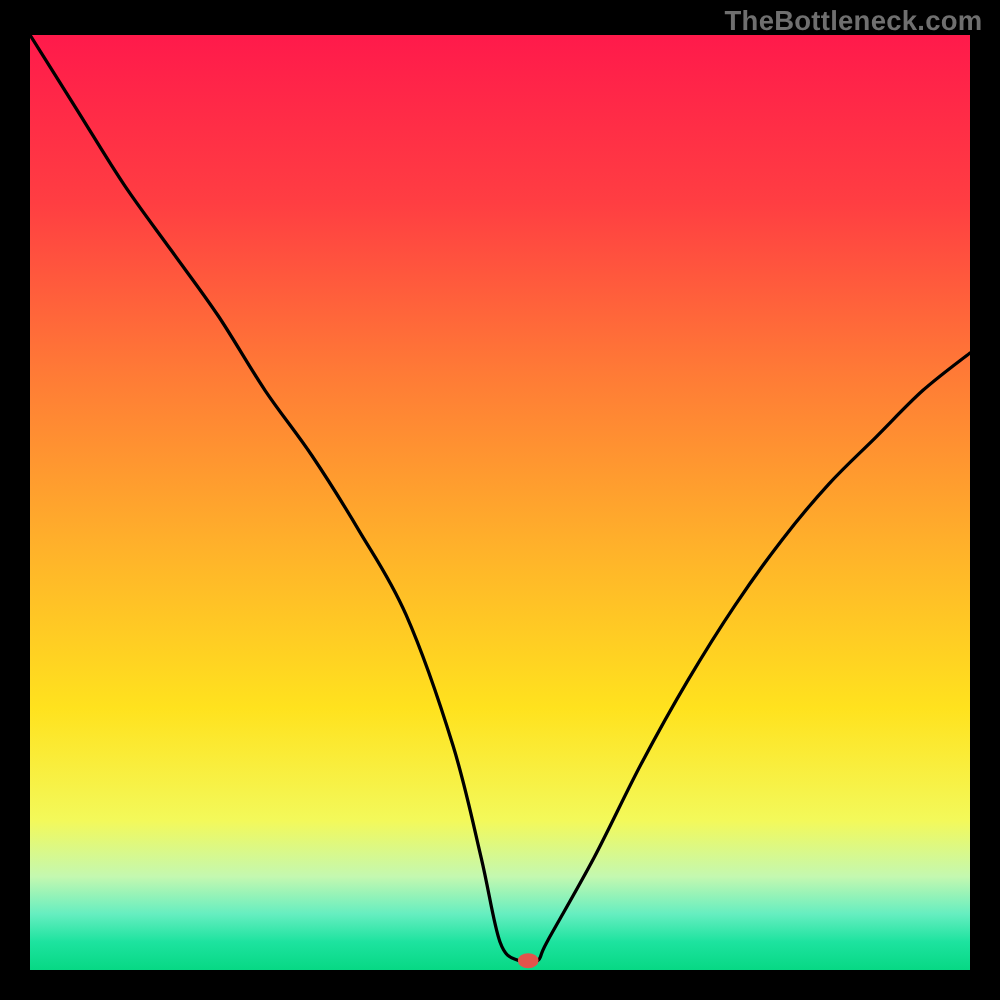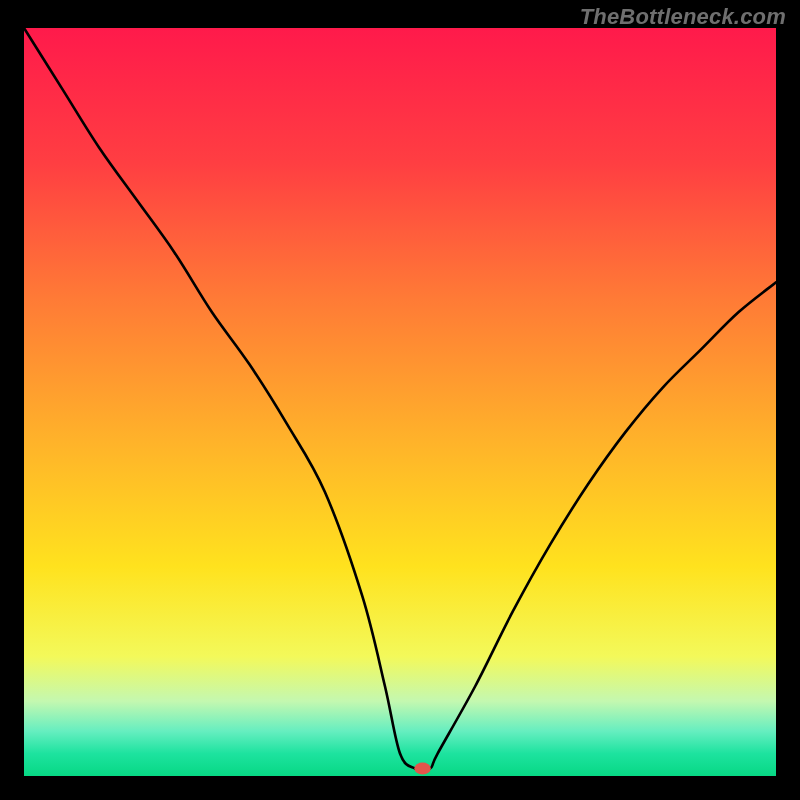--- a/index.html
+++ b/index.html
@@ -8,21 +8,20 @@
     width: 800px;
     height: 800px;
     background: #000;
     font-family: Arial, Helvetica, sans-serif;
   }
   .container {
     position: relative;
     width: 800px;
     height: 800px;
     background: #000;
-    font-style: italic;
   }
   .watermark {
     position: absolute;
     top: 4px;
     right: 14px;
     color: #6f6f6f;
     font-size: 22px;
     font-weight: 600;
     z-index: 5;
     letter-spacing: 0.2px;

